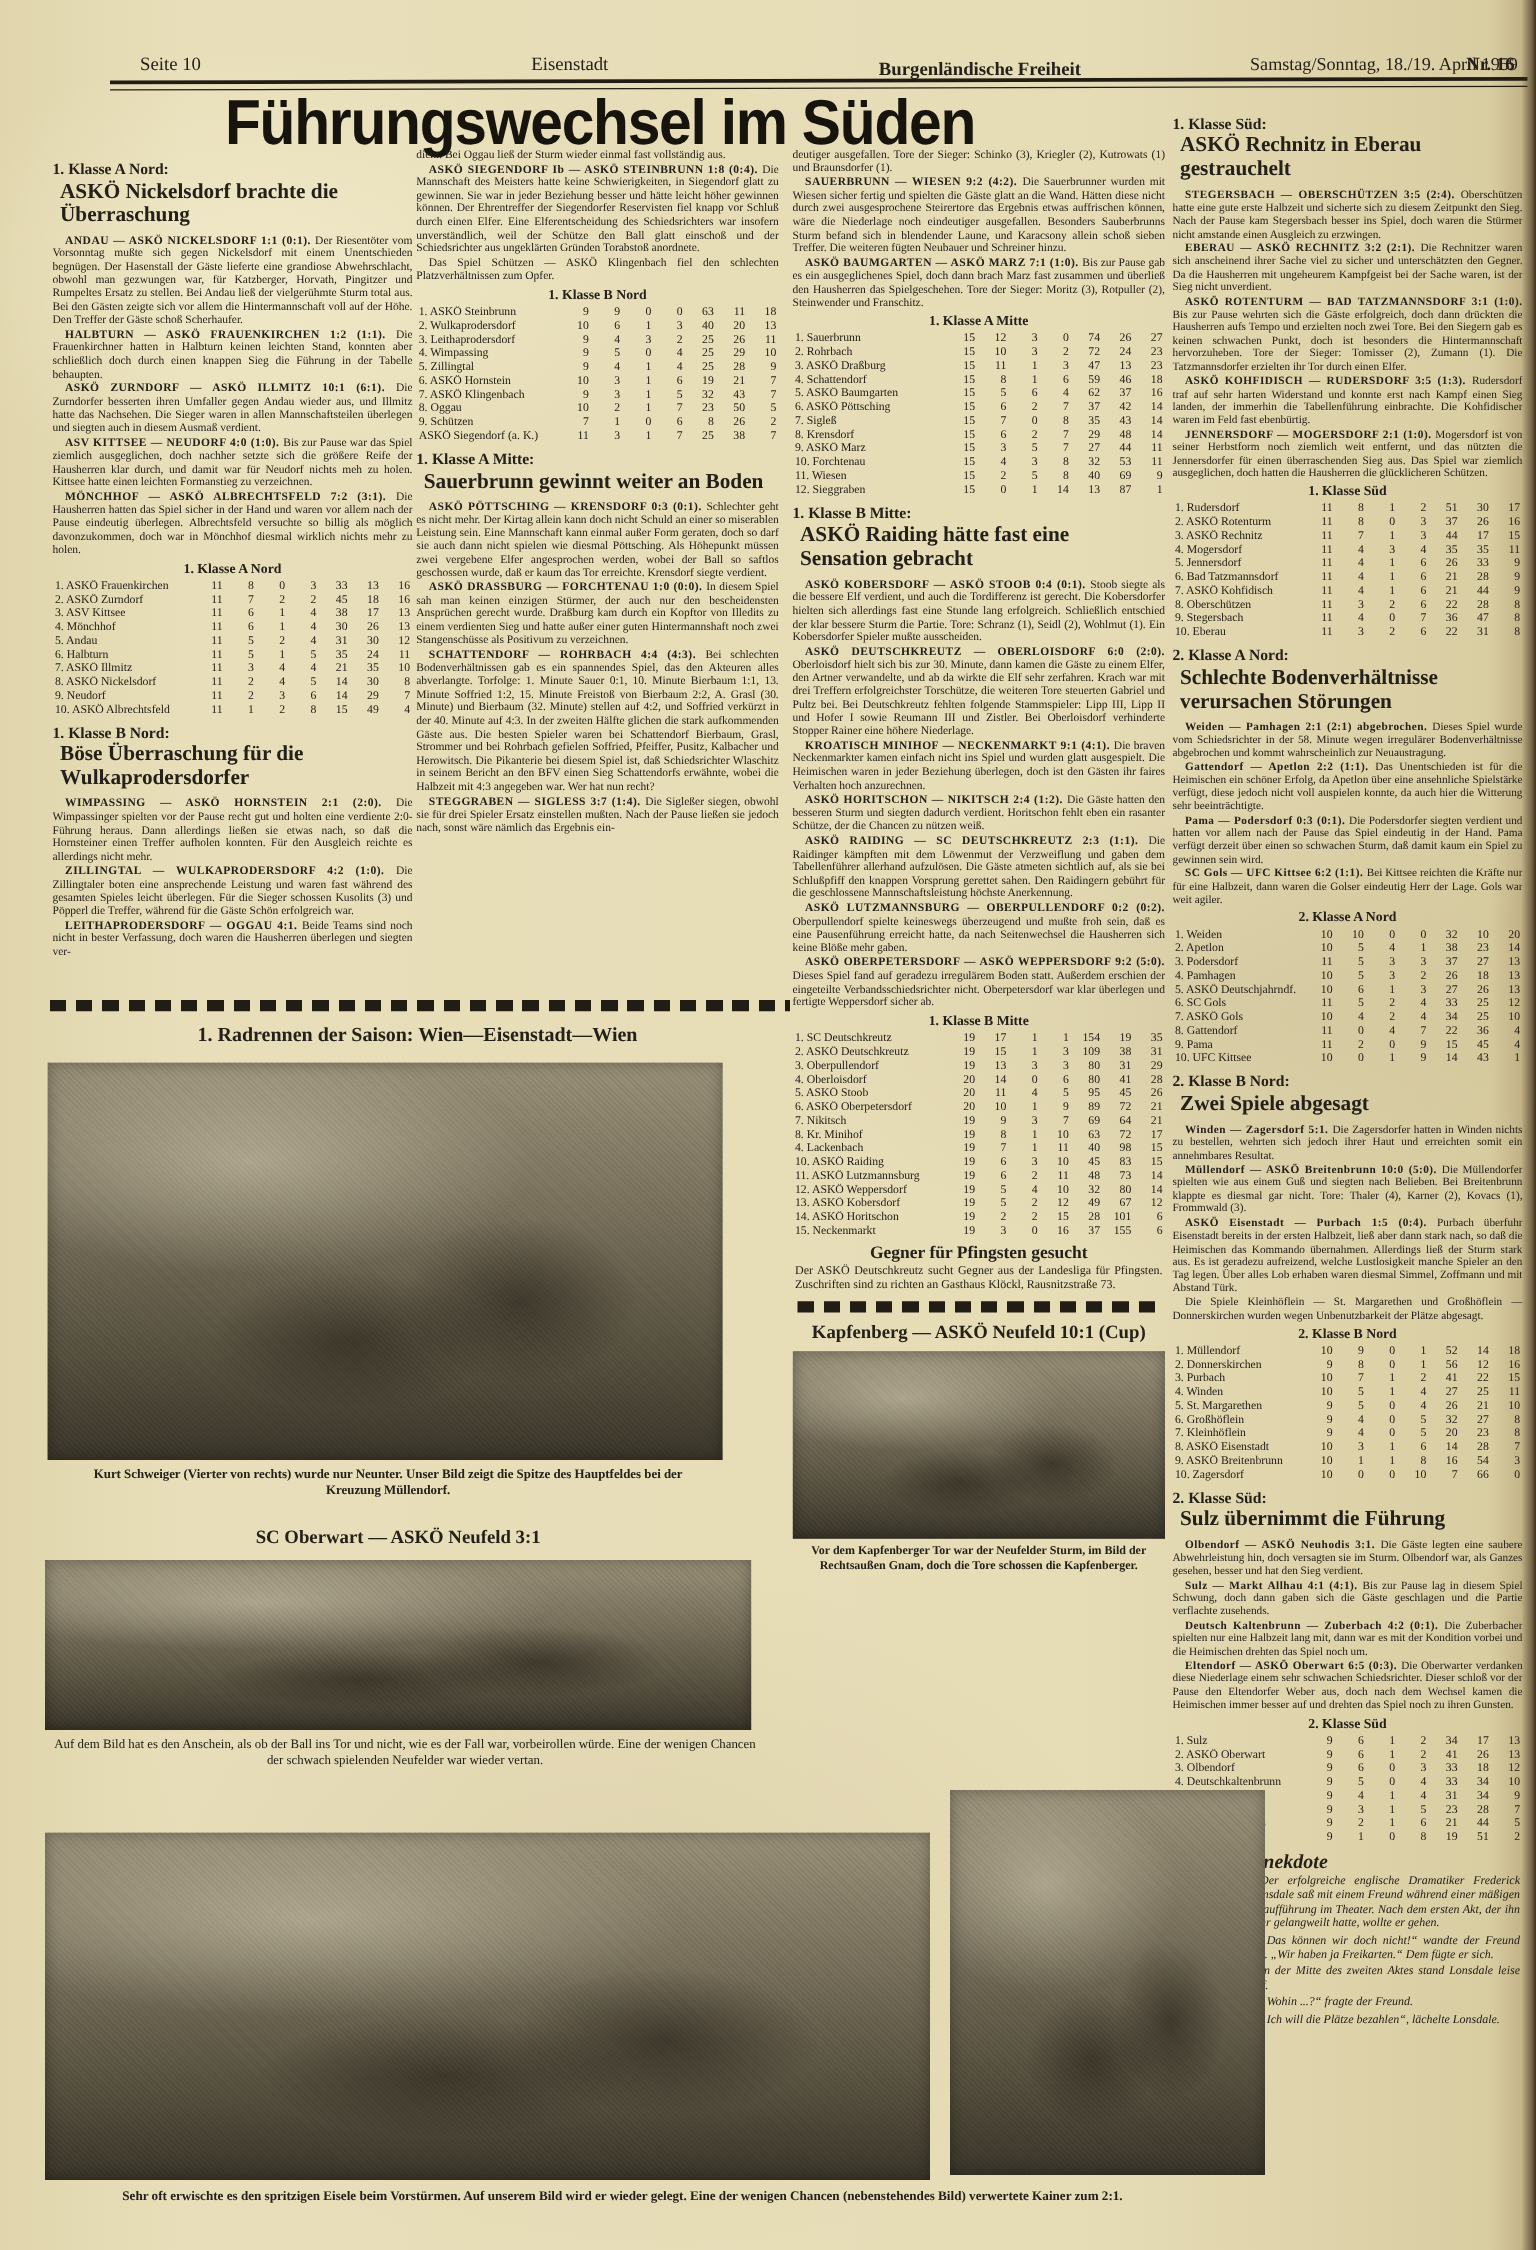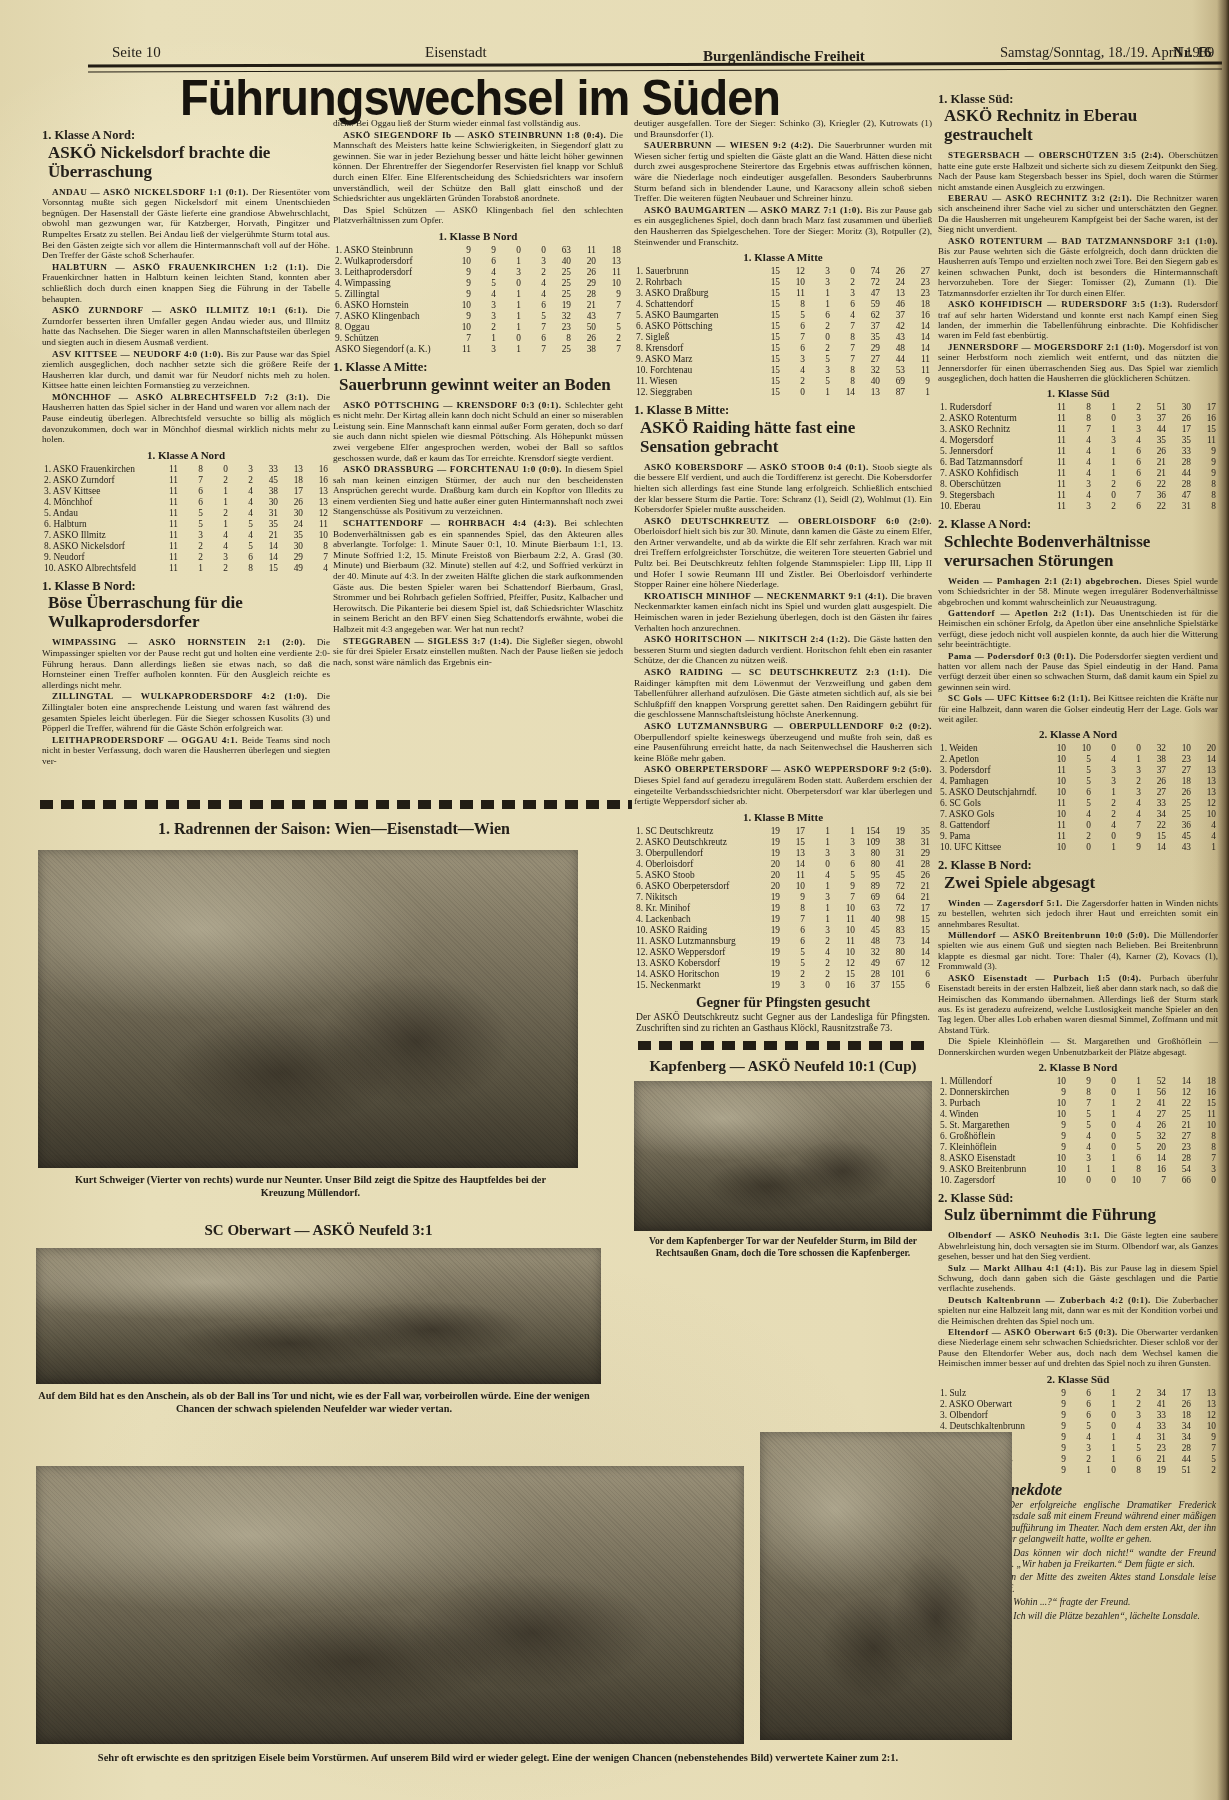--- a/index.html
+++ b/index.html
@@ -1064,21 +1064,21 @@
     </div>
   </div>
 
   <div class="divider" style="left:40px;top:800px;width:592px"></div>
   <div class="photo-heading" style="left:36px;top:820px;width:596px">1. Radrennen der Saison: Wien—Eisenstadt—Wien</div>
   <div class="photo abs" style="left:38px;top:850px;width:540px;height:318px"></div>
   <div class="caption" style="left:58px;top:1174px;width:505px">Kurt Schweiger (Vierter von rechts) wurde nur Neunter. Unser Bild zeigt die Spitze des Hauptfeldes bei der Kreuzung Müllendorf.</div>
 
   <div class="photo-heading" style="left:36px;top:1222px;width:565px;font-size:15px">SC Oberwart — ASKÖ Neufeld 3:1</div>
   <div class="photo abs" style="left:36px;top:1248px;width:565px;height:136px"></div>
-  <div class="caption" style="left:28px;top:1390px;width:572px;font-weight:bold">Auf dem Bild hat es den Anschein, als ob der Ball ins Tor und nicht, wie es der Fall war, vorbeirollen würde. Eine der wenigen Chancen der schwach spielenden Neufelder war wieder vertan.</div>
+  <div class="caption" style="left:38px;top:1390px;width:572px;font-weight:normal">Auf dem Bild hat es den Anschein, als ob der Ball ins Tor und nicht, wie es der Fall war, vorbeirollen würde. Eine der wenigen Chancen der schwach spielenden Neufelder war wieder vertan.</div>
 
   <div class="photo abs" style="left:36px;top:1466px;width:708px;height:278px"></div>
 
   <div class="photo abs" style="left:760px;top:1432px;width:252px;height:308px"></div>
 
   <div class="caption" style="left:38px;top:1752px;width:920px;font-size:10.5px">Sehr oft erwischte es den spritzigen Eisele beim Vorstürmen. Auf unserem Bild wird er wieder gelegt. Eine der wenigen Chancen (nebenstehendes Bild) verwertete Kainer zum 2:1.</div>
 
   <div class="crease"></div>
 </div>
 

